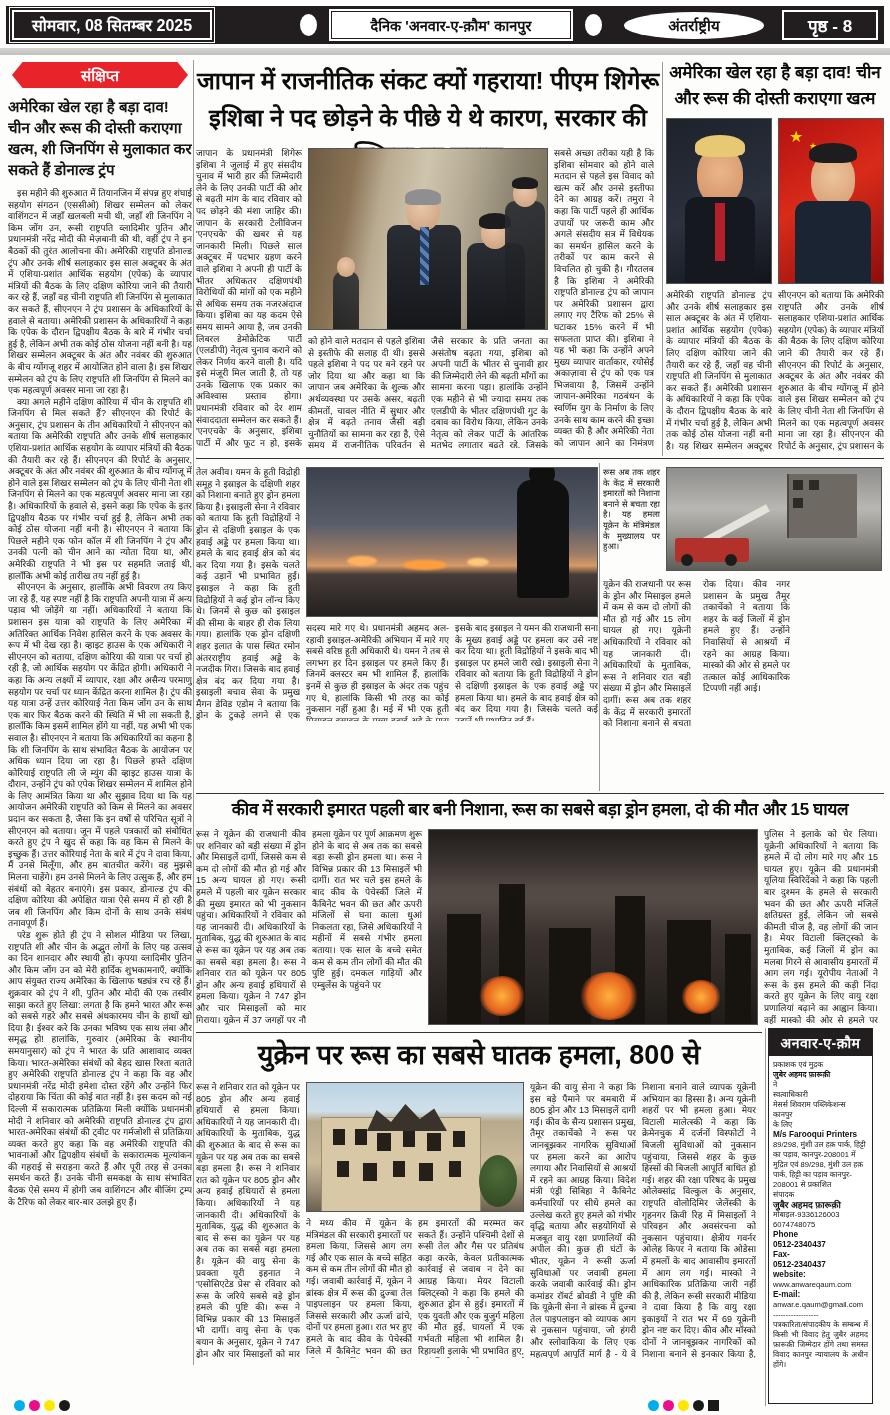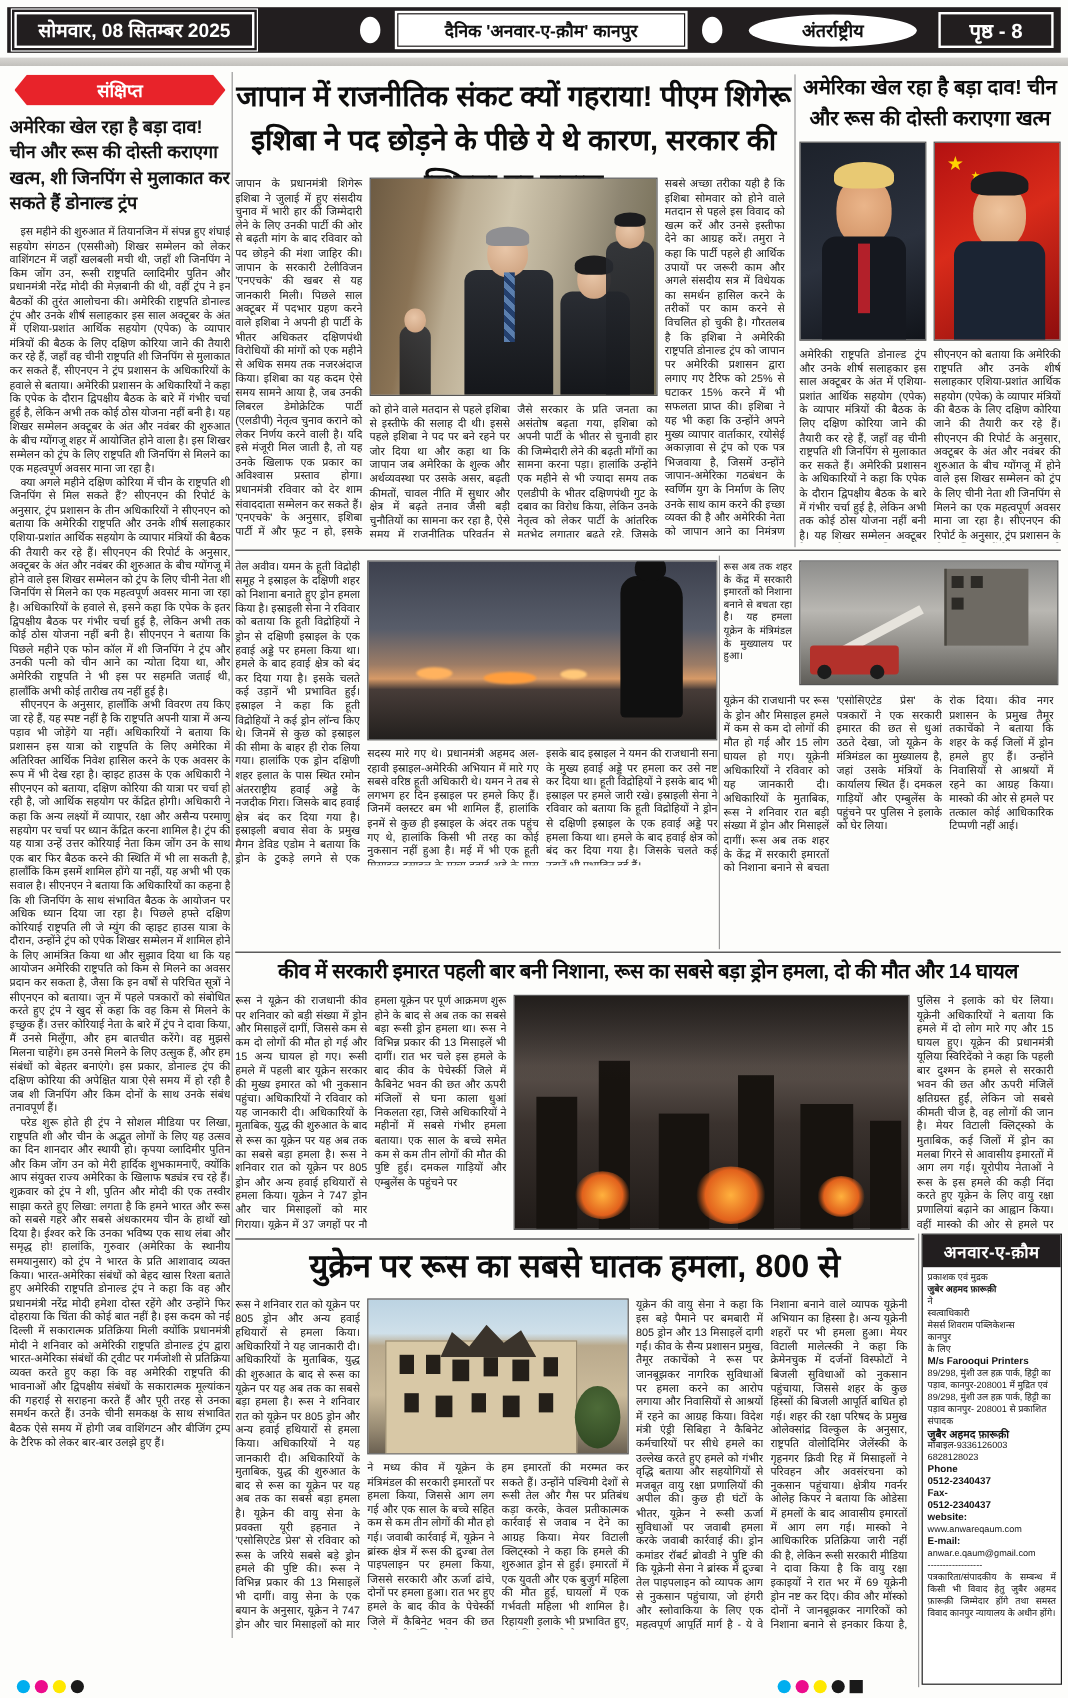--- a/index.html
+++ b/index.html
@@ -38,21 +38,21 @@
   .sidebar { position:absolute; left:8px; top:62px; width:184px; height:1300px; overflow:hidden; }
   .ribbon { width:176px; height:26px; margin:0 auto 8px auto; background:#e8232a;
     clip-path:polygon(0% 50%,6% 0%,94% 0%,100% 50%,94% 100%,6% 100%);
     color:#fff; font-weight:bold; font-size:15px; display:flex; align-items:center; justify-content:center; }
   .brief-head { font-weight:bold; font-size:15px; line-height:21px; text-align:left; margin-bottom:8px; }
   
   .art { position:absolute; overflow:hidden; }
   .row { display:flex; }
   .gap { width:6px; flex:0 0 auto; }
   
-  .imprint { position:absolute; left:768px; top:1028px; width:117px; height:376px;
+  .imprint { position:absolute; left:768px; top:1028px; width:105px; height:376px;
     border:1.5px solid #222; background:#fff; overflow:hidden; }
   .imprint-head { background:#221e1f; color:#fff; font-weight:bold; font-size:14px;
     text-align:center; padding:4px 0; letter-spacing:.5px; }
   .imp-line { font-size:7.6px; line-height:10px; padding:0 4px; }
   .imp-bold { font-weight:bold; }
   .imp-en { font-weight:bold; font-size:8.2px; }
   .regdots { position:absolute; bottom:4px; display:flex; gap:4px; align-items:center; }
   .regdot { width:11px; height:11px; border-radius:50%; }
   .regsq { width:11px; height:11px; }
   
@@ -200,29 +200,28 @@
         <div style="position:absolute;left:126px;top:30px;width:10px;height:10px;background:#2c2a26"></div>
         <div style="position:absolute;left:20px;top:56px;width:86px;height:8px;background:#e6e3dc;transform:rotate(-28deg)"></div>
         <div style="position:absolute;left:8px;bottom:8px;width:74px;height:24px;background:#b3312b;border-radius:3px"></div>
         <div style="position:absolute;left:14px;bottom:4px;width:12px;height:12px;background:#1c1c1c;border-radius:50%"></div>
         <div style="position:absolute;left:58px;bottom:4px;width:12px;height:12px;background:#1c1c1c;border-radius:50%"></div>
       </div>
     </div>
     <div class="row" style="margin-top:8px">
       <div class="bodytxt" style="width:88px;height:150px">यूक्रेन की राजधानी पर रूस के ड्रोन और मिसाइल हमले में कम से कम दो लोगों की मौत हो गई और 15 लोग घायल हो गए। यूक्रेनी अधिकारियों ने रविवार को यह जानकारी दी। अधिकारियों के मुताबिक, रूस ने शनिवार रात बड़ी संख्या में ड्रोन और मिसाइलें दागीं। रूस अब तक शहर के केंद्र में सरकारी इमारतों को निशाना बनाने से बचता रहा है।</div>
       <div class="gap"></div>
-      <div class="bodytxt" style="width:88px;height:150px">'एसोसिएटेड प्रेस' के पत्रकारों ने एक सरकारी इमारत की छत से धुआं उठते देखा, जो यूक्रेन के मंत्रिमंडल का मुख्यालय है, जहां उसके मंत्रियों के कार्यालय स्थित हैं। दमकल गाड़ियों और एम्बुलेंस के पहुंचने पर पुलिस ने इलाके को घेर लिया।</div>
       <div class="gap"></div>
       <div class="bodytxt" style="width:87px;height:150px">रोक दिया। कीव नगर प्रशासन के प्रमुख तैमूर तकाचेंको ने बताया कि शहर के कई जिलों में ड्रोन हमले हुए हैं। उन्होंने निवासियों से आश्रयों में रहने का आग्रह किया। मास्को की ओर से हमले पर तत्काल कोई आधिकारिक टिप्पणी नहीं आई।</div>
     </div>
   </div>
   <div class="hrule" style="left:196px;top:793px;width:688px"></div>
 
   <div class="art" style="left:196px;top:797px;width:688px;height:232px">
-    <div class="headline" style="font-size:17px;line-height:26px;height:28px;letter-spacing:-0.3px">कीव में सरकारी इमारत पहली बार बनी निशाना, रूस का सबसे बड़ा ड्रोन हमला, दो की मौत और 14 घायल</div>
+    <div class="headline" style="font-size:17px;line-height:26px;height:28px;letter-spacing:-0.3px">कीव में सरकारी इमारत पहली बार बनी निशाना, रूस का सबसे बड़ा ड्रोन हमला, दो की मौत और 15 घायल</div>
     <div class="row" style="margin-top:4px">
       <div class="bodytxt" style="width:110px;height:196px">रूस ने यूक्रेन की राजधानी कीव पर शनिवार को बड़ी संख्या में ड्रोन और मिसाइलें दागीं, जिससे कम से कम दो लोगों की मौत हो गई और 15 अन्य घायल हो गए। रूसी हमले में पहली बार यूक्रेन सरकार की मुख्य इमारत को भी नुकसान पहुंचा। अधिकारियों ने रविवार को यह जानकारी दी। अधिकारियों के मुताबिक, युद्ध की शुरुआत के बाद से रूस का यूक्रेन पर यह अब तक का सबसे बड़ा हमला है। रूस ने शनिवार रात को यूक्रेन पर 805 ड्रोन और अन्य हवाई हथियारों से हमला किया। यूक्रेन ने 747 ड्रोन और चार मिसाइलों को मार गिराया। यूक्रेन में 37 जगहों पर नौ मिसाइलें गिरीं और 56 ड्रोन हमले हुए।</div>
       <div class="gap"></div>
       <div class="bodytxt" style="width:110px;height:196px">हमला यूक्रेन पर पूर्ण आक्रमण शुरू होने के बाद से अब तक का सबसे बड़ा रूसी ड्रोन हमला था। रूस ने विभिन्न प्रकार की 13 मिसाइलें भी दागीं। रात भर चले इस हमले के बाद कीव के पेचेर्स्की जिले में कैबिनेट भवन की छत और ऊपरी मंजिलों से घना काला धुआं निकलता रहा, जिसे अधिकारियों ने महीनों में सबसे गंभीर हमला बताया। एक साल के बच्चे समेत कम से कम तीन लोगों की मौत की पुष्टि हुई। दमकल गाड़ियों और एम्बुलेंस के पहुंचने पर</div>
       <div class="gap"></div>
       <div class="photo ph-kyivfire" style="width:330px;height:196px">
         <div class="bldg" style="left:18px;width:34px;height:110px"></div>
         <div class="bldg" style="left:70px;width:26px;height:140px"></div>
         <div class="bldg" style="left:120px;width:42px;height:96px"></div>
         <div class="bldg" style="left:186px;width:30px;height:128px"></div>
@@ -285,21 +284,21 @@
       <div class="imp-line">ने</div>
       <div class="imp-line">स्वत्वाधिकारी</div>
       <div class="imp-line">मेसर्स शिवराम पब्लिकेशन्स</div>
       <div class="imp-line">कानपुर</div>
       <div class="imp-line">के लिए</div>
       <div class="imp-line imp-en">M/s Farooqui Printers</div>
       <div class="imp-line">89/298, मुंशी उल हक़ पार्क, हिट्टी का पड़ाव, कानपुर-208001 में मुद्रित एवं 89/298, मुंशी उल हक़ पार्क, हिट्टी का पड़ाव कानपुर- 208001 से प्रकाशित</div>
       <div class="imp-line">संपादक</div>
       <div class="imp-line imp-bold" style="font-size:9px">जुबैर अहमद फ़ारूक़ी</div>
       <div class="imp-line">मोबाइल-9336126003</div>
-      <div class="imp-line">6828128023</div>
+      <div class="imp-line">6074748075</div>
       <div class="imp-line imp-en">Phone</div>
       <div class="imp-line imp-en">0512-2340437</div>
       <div class="imp-line imp-en">Fax-</div>
       <div class="imp-line imp-en">0512-2340437</div>
       <div class="imp-line imp-en">website:</div>
       <div class="imp-line">www.anwareqaum.com</div>
       <div class="imp-line imp-en">E-mail:</div>
       <div class="imp-line">anwar.e.qaum@gmail.com</div>
       <div class="imp-line">------------------</div>
       <div class="imp-line" style="text-align:justify">पत्रकारिता/संपादकीय के सम्बन्ध में किसी भी विवाद हेतु जुबैर अहमद फ़ारूक़ी जिम्मेदार होंगे तथा समस्त विवाद कानपुर न्यायालय के अधीन होंगे।</div>

